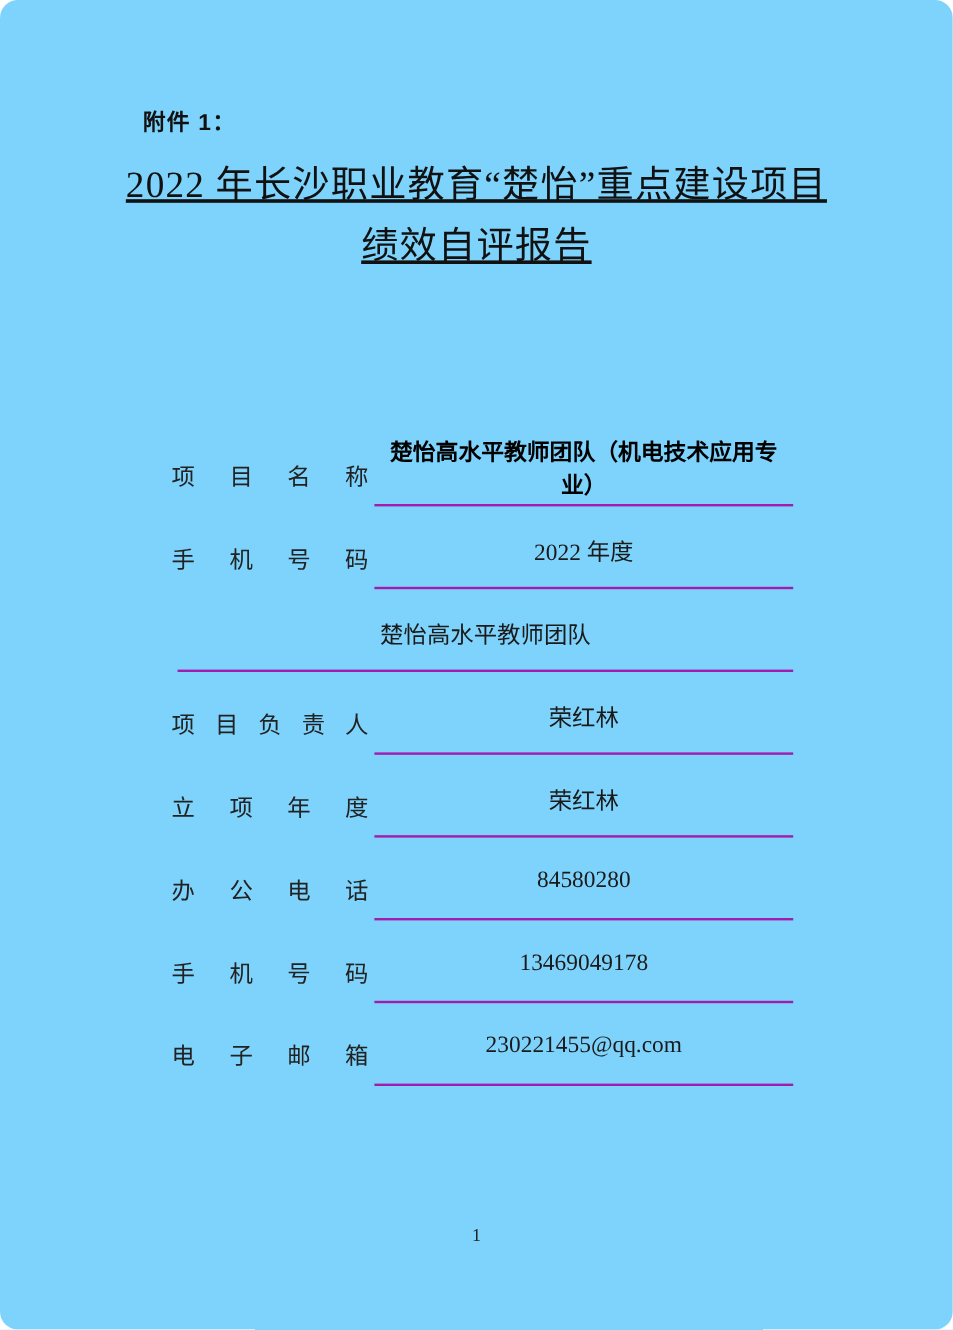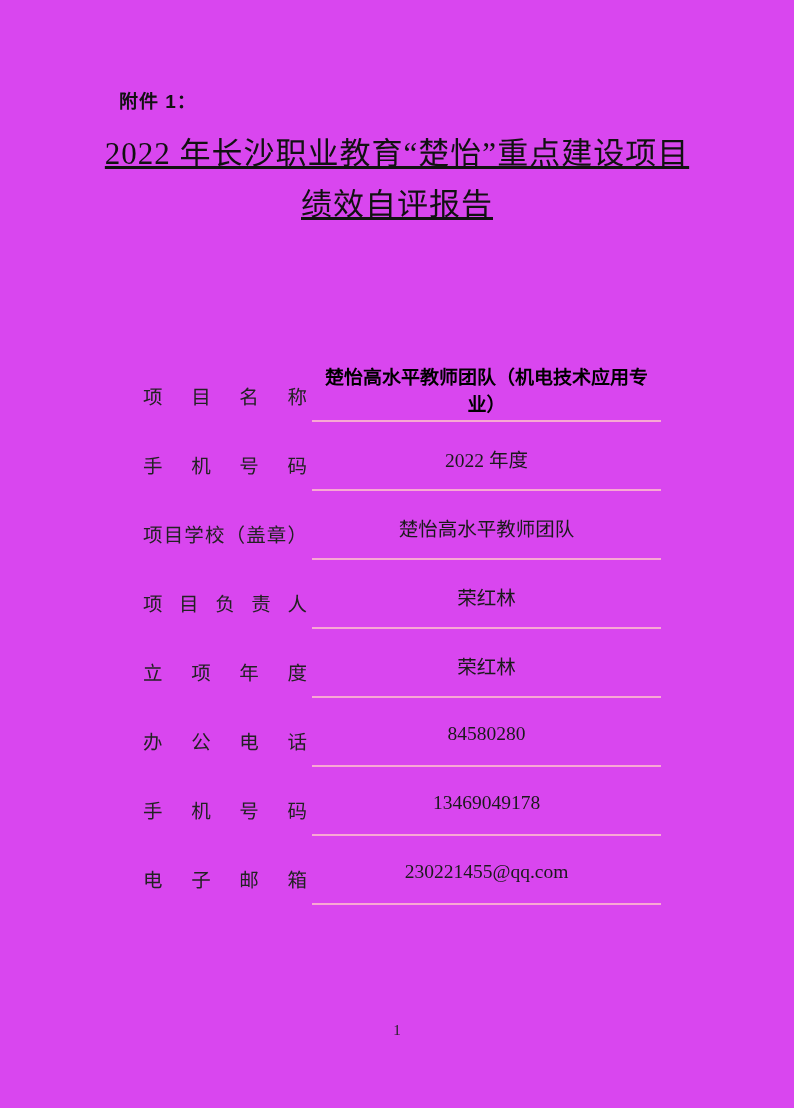--- a/index.html
+++ b/index.html
@@ -4,24 +4,25 @@
 <style>
   html, body {
     margin: 0;
     padding: 0;
     background: #ffffff;
   }
   .page {
     position: relative;
     width: 794px;
     height: 1108px;
-    background: #d946ef;
+    background: #7dd3fc;
     overflow: hidden;
     font-family: "Liberation Serif", "DejaVu Serif", serif;
     color: #1a1a1a;
+    border-radius: 15px;
   }
   .attachment-label {
     position: absolute;
     left: 119px;
     top: 86px;
     font-family: "Liberation Sans", "DejaVu Sans", sans-serif;
     font-weight: bold;
     font-size: 19px;
     letter-spacing: 1px;
     color: #111;
@@ -63,21 +64,21 @@
     align-self: center;
     text-align: justify;
     text-align-last: justify;
     -moz-text-align-last: justify;
     text-justify: inter-character;
     color: #222;
   }
   .field-value {
     flex: 1 1 auto;
     margin-left: 5px;
-    border-bottom: 2px solid #f9a8d4;
+    border-bottom: 2px solid #a21caf;
     display: flex;
     align-items: center;
     justify-content: center;
     font-size: 19.5px;
     text-align: center;
     color: #1a1a1a;
     padding-bottom: 11px;
   }
   .field-value.bold-value {
     font-weight: bold;
@@ -114,21 +115,20 @@
       <div class="field-label">项目名称</div>
       <div class="field-value bold-value">楚怡高水平教师团队（机电技术应用专业）</div>
     </div>
 
     <div class="form-row">
       <div class="field-label">手机号码</div>
       <div class="field-value">2022 年度</div>
     </div>
 
     <div class="form-row">
-      <div class="field-label">项目学校（盖章）</div>
       <div class="field-value">楚怡高水平教师团队</div>
     </div>
 
     <div class="form-row">
       <div class="field-label">项目负责人</div>
       <div class="field-value">荣红林</div>
     </div>
 
     <div class="form-row">
       <div class="field-label">立项年度</div>

